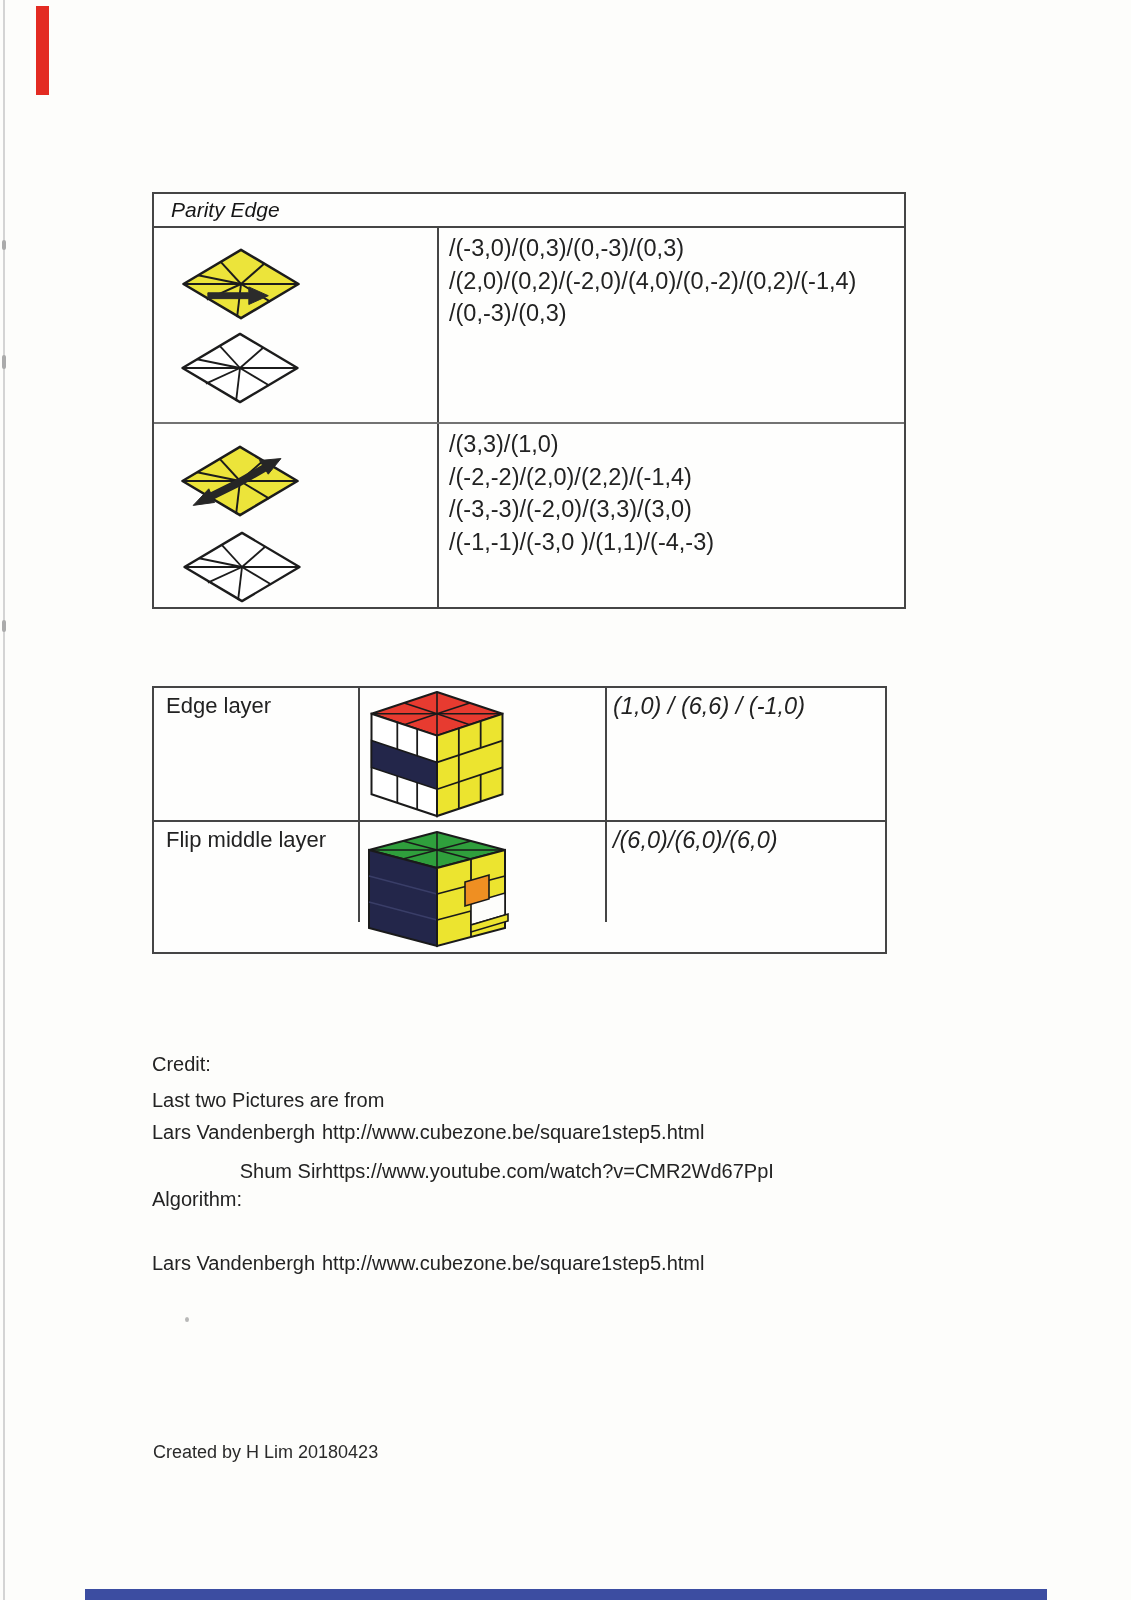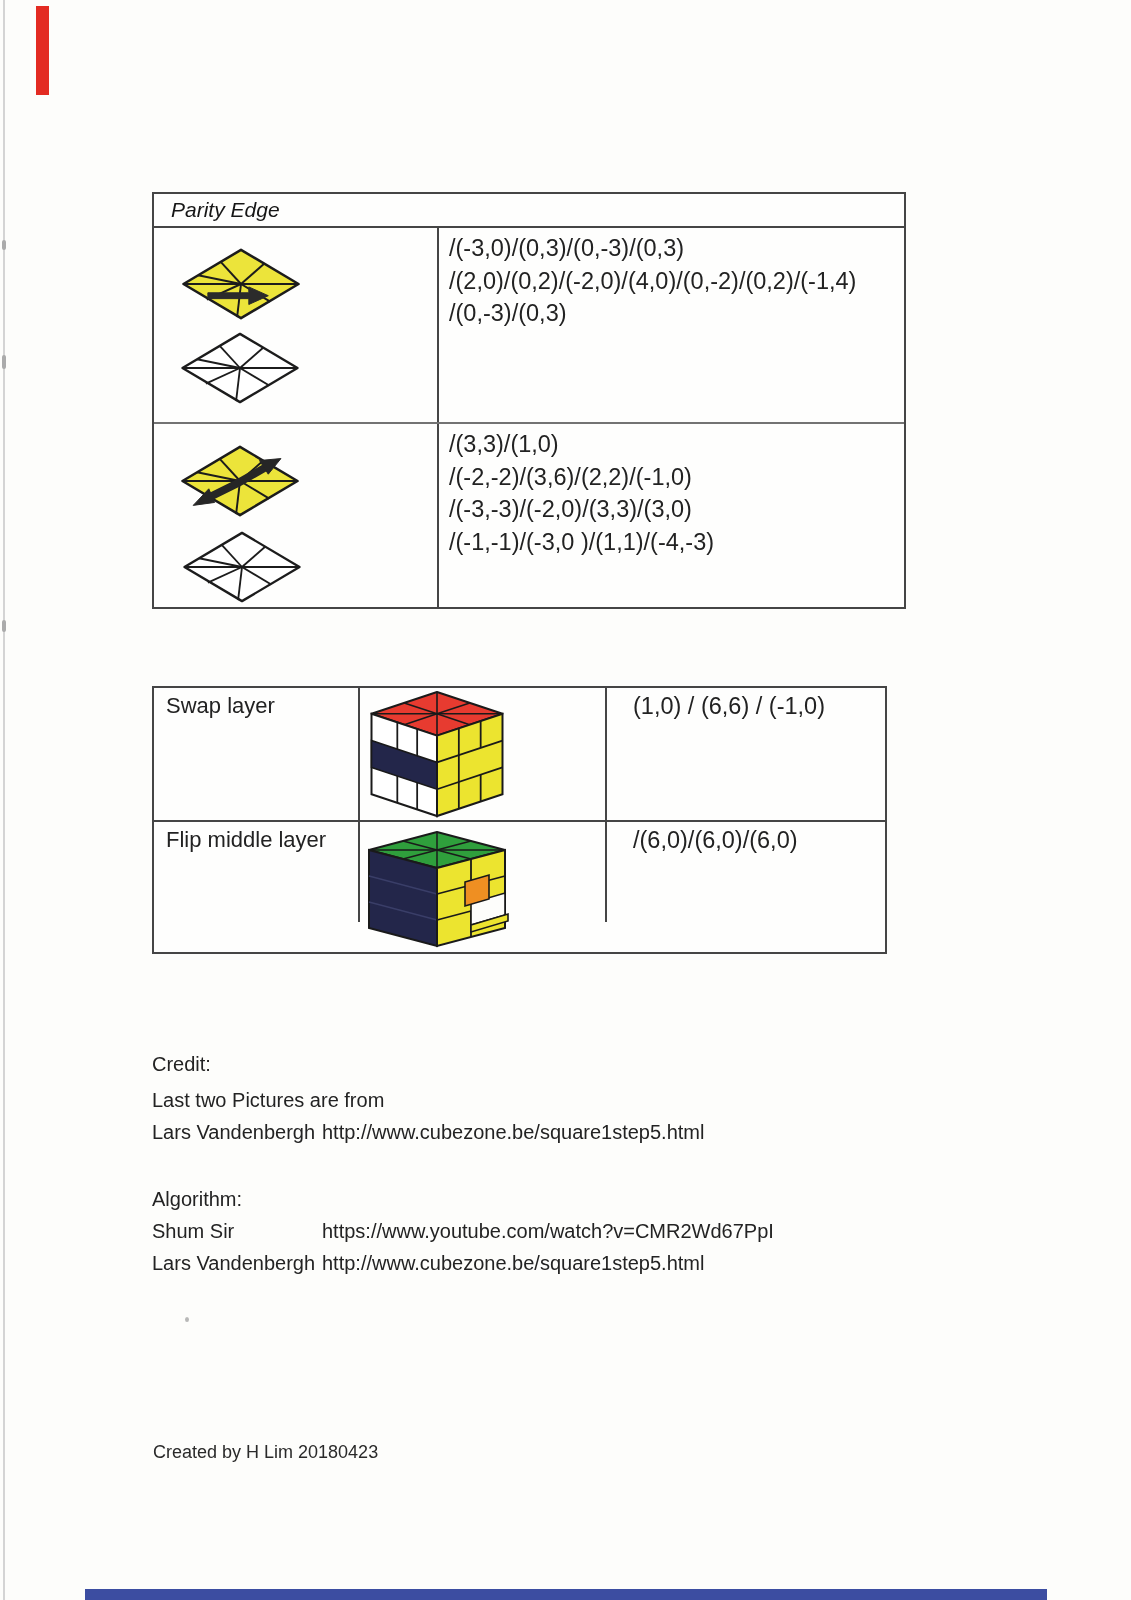--- a/index.html
+++ b/index.html
@@ -31,22 +31,22 @@
   
   .layer-table{position:absolute;left:152px;top:686px;width:735px;height:268px;
     border:2px solid #454545;box-sizing:border-box;background:#fefefd;}
   .lt-row{position:relative;box-sizing:border-box;}
   .lt-row1{height:134px;border-bottom:2px solid #454545;}
   .lt-row2{height:100px;}
   .lt-c1{position:absolute;left:0;top:0;bottom:0;width:206px;border-right:2px solid #454545;
     box-sizing:border-box;padding:5px 0 0 12px;font-size:22px;color:#222;}
   .lt-c2{position:absolute;left:206px;top:0;bottom:0;width:247px;border-right:2px solid #454545;
     box-sizing:border-box;}
-  .lt-c3{position:absolute;left:453px;right:0;top:0;bottom:0;padding:5px 0 0 26px;
-    font-size:23.5px;color:#222;white-space:nowrap;}
+  .lt-c3{position:absolute;left:453px;right:0;top:0;bottom:0;padding:5px 0 0 6px;
+    font-size:23.5px;color:#222;white-space:nowrap;font-style:italic;}
   .cube{position:absolute;}
 
   
   .tline{position:absolute;left:152px;font-size:20px;color:#232323;white-space:nowrap;}
   .trow{position:absolute;left:152px;display:flex;font-size:20px;color:#232323;white-space:nowrap;}
   .trow .name{display:inline-block;width:170px;}
   .created{position:absolute;left:153px;top:1442px;font-size:18px;color:#2a2a2a;text-align:center;}
 </style>
 </head>
 <body>
@@ -135,31 +135,31 @@
               <line x1="62" y1="40" x2="18" y2="31"></line>
             <line x1="62" y1="40" x2="86" y2="19"></line>
               <line x1="62" y1="40" x2="92" y2="58"></line>
             <line x1="62" y1="40" x2="58" y2="74"></line>
               <line x1="62" y1="40" x2="27" y2="56"></line>
           </g>
         </svg>
       </div>
       <div class="pt-cell-right">
         <div>/(3,3)/(1,0)</div>
-        <div>/(-2,-2)/(3,6)/(2,2)/(-1,0)</div>
+        <div>/(-2,-2)/(2,0)/(2,2)/(-1,4)</div>
         <div>/(-3,-3)/(-2,0)/(3,3)/(3,0)</div>
         <div>/(-1,-1)/(-3,0 )/(1,1)/(-4,-3)</div>
       </div>
     </div>
   </section>
 
   <section class="layer-table">
     <div class="lt-row lt-row1">
       <div class="lt-c1">
-        <span>Swap layer</span>
+        <span>Edge layer</span>
       </div>
       <div class="lt-c2">
         <svg class="cube" style="left:9px;top:1px;" width="137" height="130" viewBox="0 0 137 131">
           <polygon points="68,3 134,25 68,47 2,25" fill="#e73b30" stroke="#1a1a1a" stroke-width="2" stroke-linejoin="round"></polygon>
           <g stroke="#1a1a1a" stroke-width="1.6">
             <line x1="68" y1="25" x2="68" y2="3"></line>
               <line x1="68" y1="25" x2="134" y2="25"></line>
             <line x1="68" y1="25" x2="68" y2="47"></line>
               <line x1="68" y1="25" x2="2" y2="25"></line>
             <line x1="68" y1="25" x2="35" y2="14"></line>
@@ -229,21 +229,21 @@
   </section>
 
   <div class="tline" style="top:1053px;">Credit:</div>
   <div class="tline" style="top:1089px;">Last two Pictures are from</div>
   <div class="trow" style="top:1121px;">
     <span class="name">Lars Vandenbergh</span>
     <span>http://www.cubezone.be/square1step5.html</span>
   </div>
 
   <div class="tline" style="top:1188px;">Algorithm:</div>
-  <div class="trow" style="top:1220px;">
+  <div class="trow" style="top:1160px;text-align:right;">
     <span class="name">Shum Sir</span>
     <span>https://www.youtube.com/watch?v=CMR2Wd67PpI</span>
   </div>
   <div class="trow" style="top:1252px;">
     <span class="name">Lars Vandenbergh</span>
     <span>http://www.cubezone.be/square1step5.html</span>
   </div>
 
   <div class="created">Created by H Lim 20180423</div>
   <div class="bottom-bar"></div>

